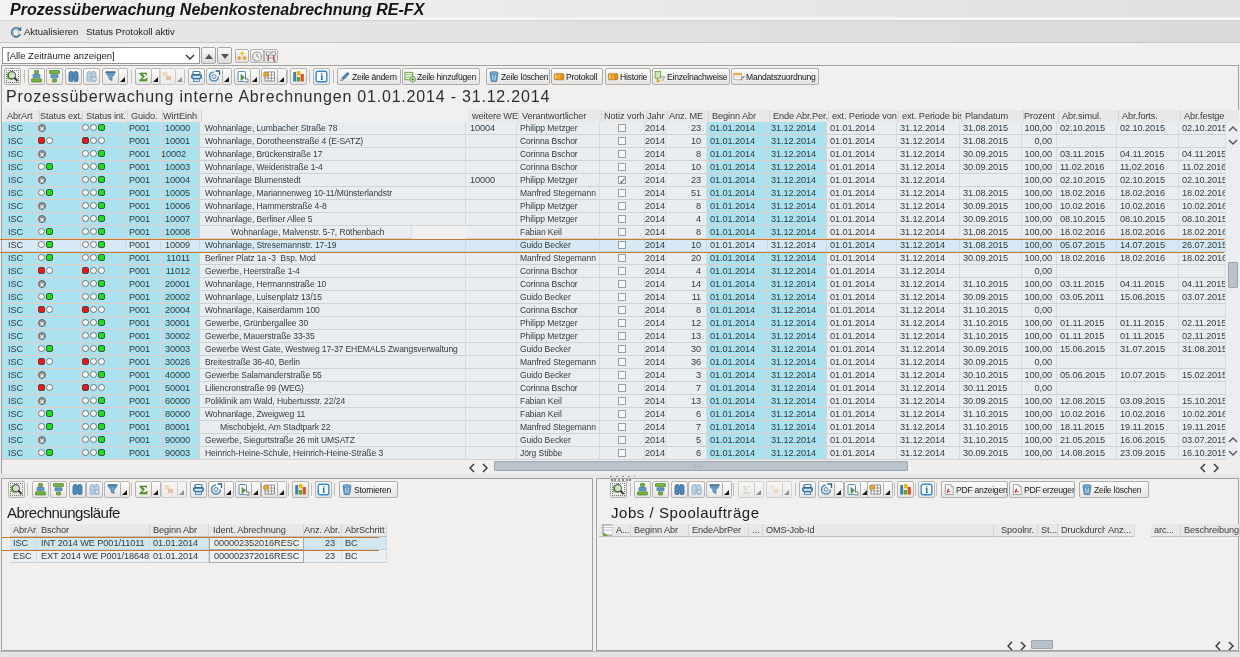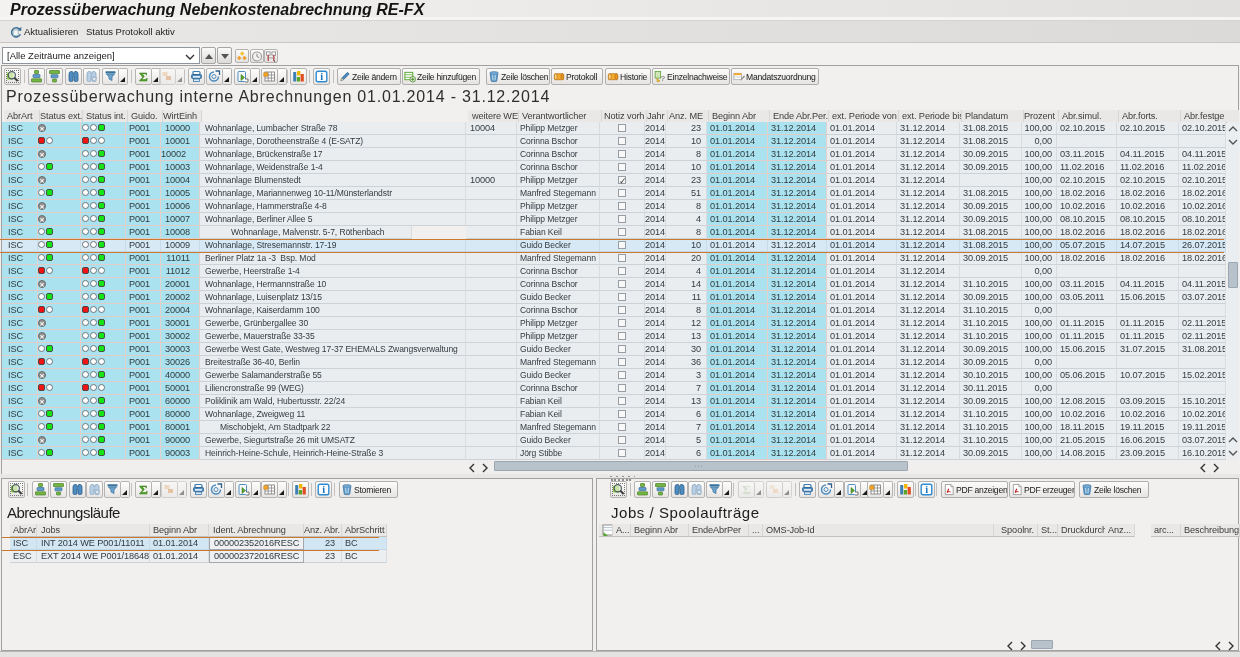--- a/index.html
+++ b/index.html
@@ -1229,21 +1229,21 @@
           <path d="M2.4 3.4 L3.4 11 Q3.5 12 4.6 12 L8.4 12 Q9.5 12 9.6 11 L10.6 3.4" fill="#5f9cc9" stroke="#3a6f9e" stroke-width="0.8"></path>
           <line x1="5" y1="5" x2="5.4" y2="10.5" stroke="#dcebf5" stroke-width="0.9"></line>
           <line x1="8" y1="5" x2="7.6" y2="10.5" stroke="#dcebf5" stroke-width="0.9"></line>
         </svg>
         <span>Stornieren</span>
       </div>
     </div>
   <div class="ptitle" style="left:5px;top:25px;">Abrechnungsläufe</div>
   <div class="lhdr">
       <div class="hc" style="left:8px;width:27px;padding-left:3px;">AbrArt</div>
-      <div class="hc" style="left:35px;width:113px;padding-left:4px;">Jobs</div>
+      <div class="hc" style="left:35px;width:113px;padding-left:4px;">Bschor</div>
       <div class="hc" style="left:148px;width:59px;padding-left:3px;">Beginn Abr</div>
       <div class="hc" style="left:207px;width:95px;padding-left:4px;">Ident. Abrechnung</div>
       <div class="hc" style="left:302px;width:38px;text-align:right;padding-right:6px;">Anz. Abr.</div>
       <div class="hc" style="left:340px;width:45px;padding-left:3px;">AbrSchritt</div>
     </div>
     <div class="lrow sel2row" style="top:58px">
       <div class="c sel2" style="left:8px;width:27px;padding-left:3px;">ISC</div>
       <div class="c sel2" style="left:35px;width:113px;padding-left:4px;">INT 2014 WE P001/11011</div>
       <div class="c sel2" style="left:148px;width:59px;padding-left:3px;">01.01.2014</div>
       <div class="c sel2 ident" style="left:207px;width:95px;padding-left:4px;">000002352016RESC</div>

